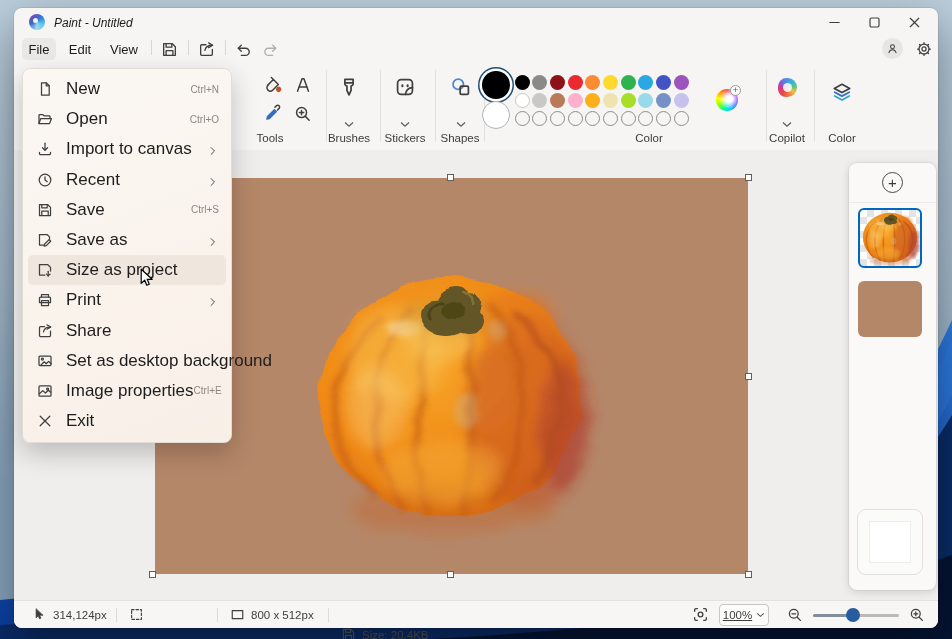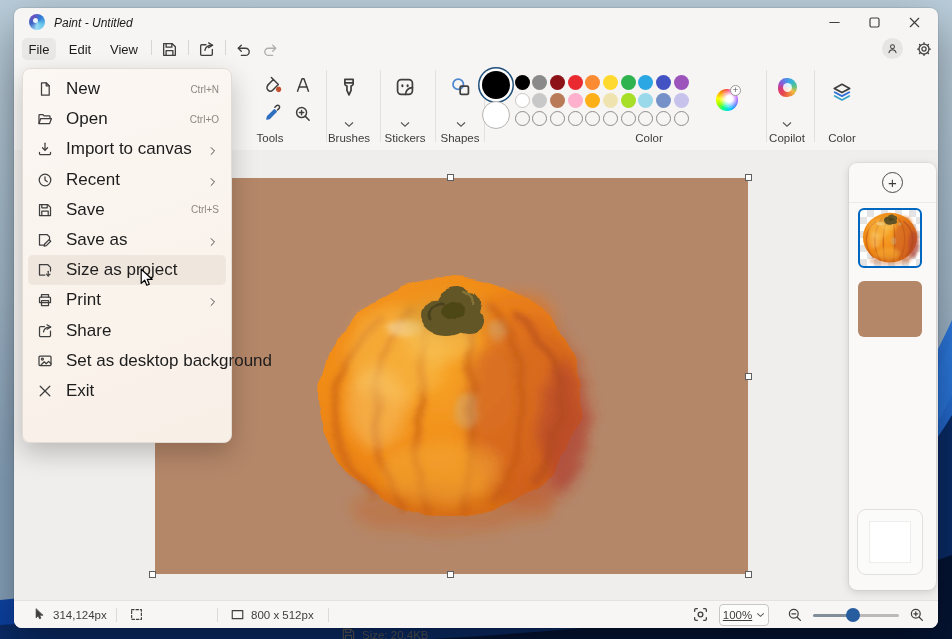--- a/index.html
+++ b/index.html
@@ -568,20 +568,29 @@
           <circle cx="5.4" cy="6" r="1"></circle>
           <path d="M4 12l3.2-3.2 2 2 2.4-2.4 2.4 2.4"></path>
         </svg></span>
       <span class="mi-label">Set as desktop background</span>
       <span class="mi-chev"><svg viewBox="0 0 16 16" fill="none" stroke="#3F3F3F" stroke-width="1.25" stroke-linecap="round" stroke-linejoin="round">
           <path d="M5.5 3.5L10 8l-4.5 4.5"></path>
         </svg></span>
     </div>
     <div class="menu-item">
       <span class="mi-icon"><svg viewBox="0 0 16 16" fill="none" stroke="#3F3F3F" stroke-width="1.25" stroke-linecap="round" stroke-linejoin="round">
+          <rect x="2" y="2.8" width="12" height="10.4" rx="1"></rect>
+          <path d="M2.4 10.8l3.4-3.2 2.6 2.4 3-2.8 2.2 2"></path>
+          <circle cx="10.6" cy="6" r="1"></circle>
+        </svg></span>
+      <span class="mi-label">Image properties</span>
+      <span class="mi-short">Ctrl+E</span>
+    </div>
+    <div class="menu-item">
+      <span class="mi-icon"><svg viewBox="0 0 16 16" fill="none" stroke="#3F3F3F" stroke-width="1.25" stroke-linecap="round" stroke-linejoin="round">
           <path d="M3.2 3.2l9.6 9.6M12.8 3.2l-9.6 9.6"></path>
         </svg></span>
       <span class="mi-label">Exit</span>
     </div>
   </div>
 
 <svg class="cursor" width="17" height="21" viewBox="0 0 17 21">
   <path d="M1.2 1.2v14.2l3.5-3.2 2.1 5.1 2.5-1-2.1-5h5z" fill="#FFF" stroke="#000" stroke-width="1.2" stroke-linejoin="round"></path>
 </svg>
 

